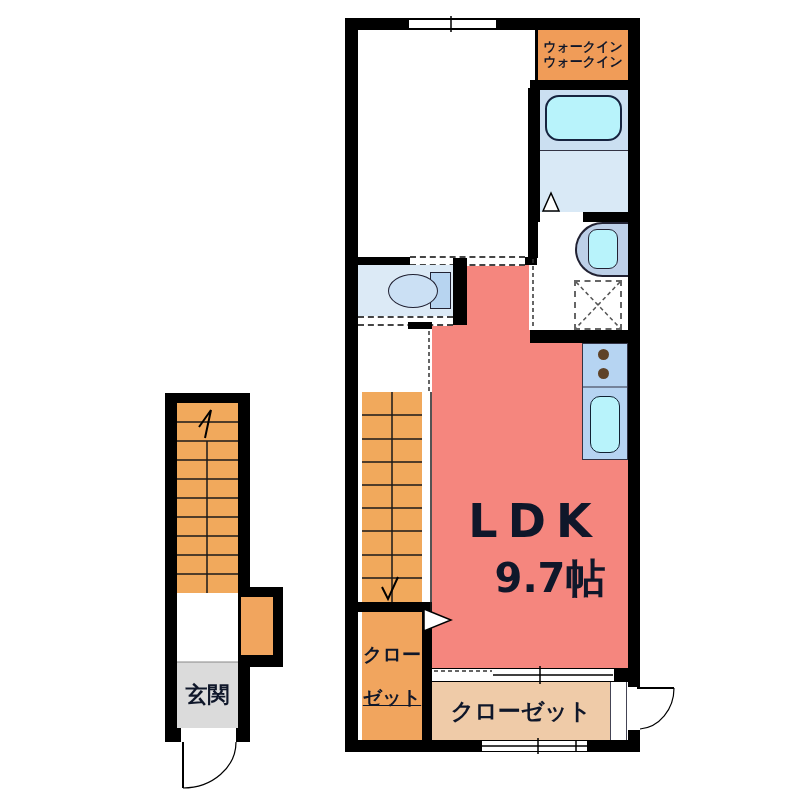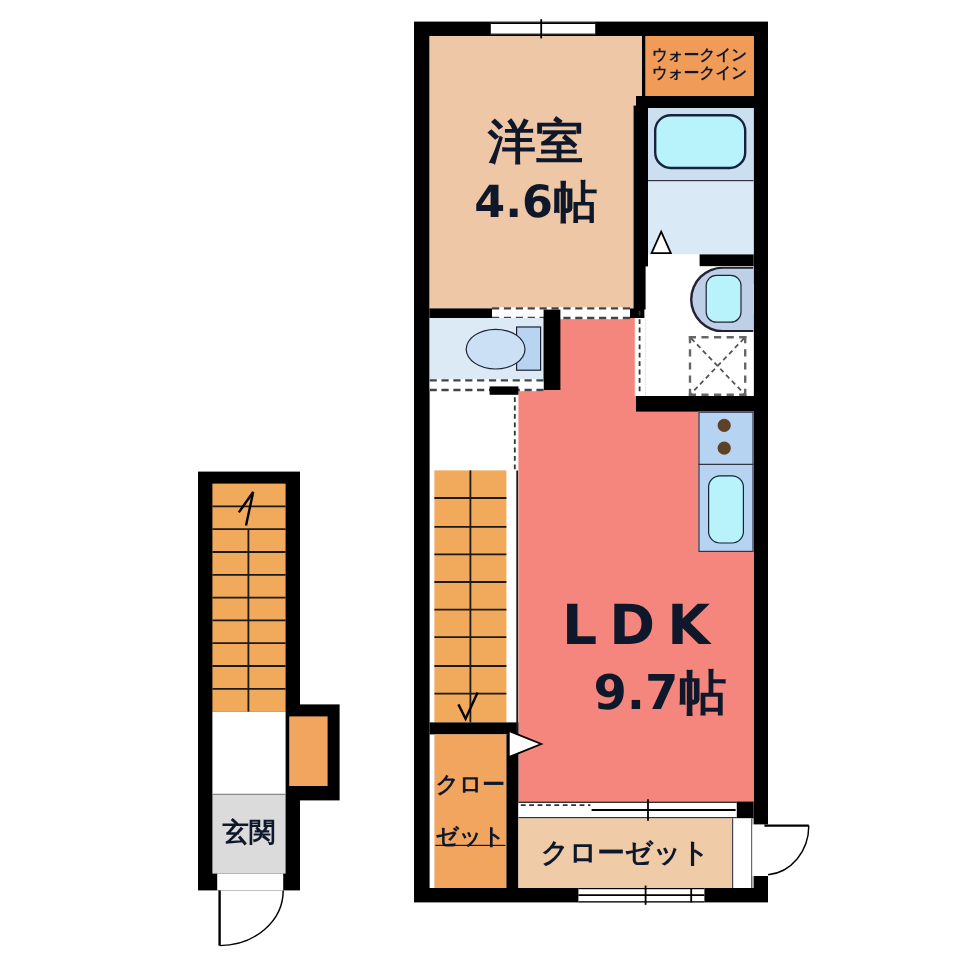--- a/index.html
+++ b/index.html
@@ -15,24 +15,20 @@
   svg.overlay{position:absolute;left:0;top:0;pointer-events:none;}
 </style>
 </head>
 <body>
 
 <div id="canvas">
 
   <div class="wall" style="left:345px;top:18px;width:295px;height:734px;"></div>
   <div class="abs" style="left:358px;top:30px;width:270px;height:710px;background:#fff;"></div>
 
-  <div class="room" style="left: 358px; top: 30px; width: 177px; height: 227px; background-color: rgb(237, 199, 166);">
-    <div class="lbl" style="font-size:40px;">洋室</div>
-    <div class="lbl" style="font-size:37px;margin-top:6px;">4.6帖</div>
-  </div>
   <div class="wall" style="left:535px;top:30px;width:3px;height:50px;"></div>
 
   <div class="room" style="left: 538px; top: 30px; width: 90px; height: 50px; background-color: rgb(240, 156, 88);">
     <div class="lbl" style="font-size:13px;">ウォークイン</div>
     <div class="lbl" style="font-size:13px;">ウォークイン</div>
   </div>
   <div class="wall" style="left:530px;top:80px;width:110px;height:10px;"></div>
 
   <div class="abs" style="left: 432px; top: 265px; width: 196px; height: 407px; background-color: rgb(245, 134, 126);"></div>
 

